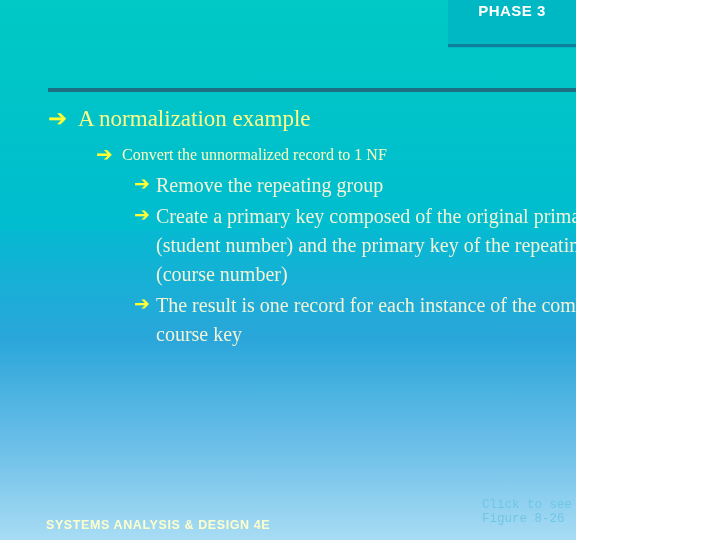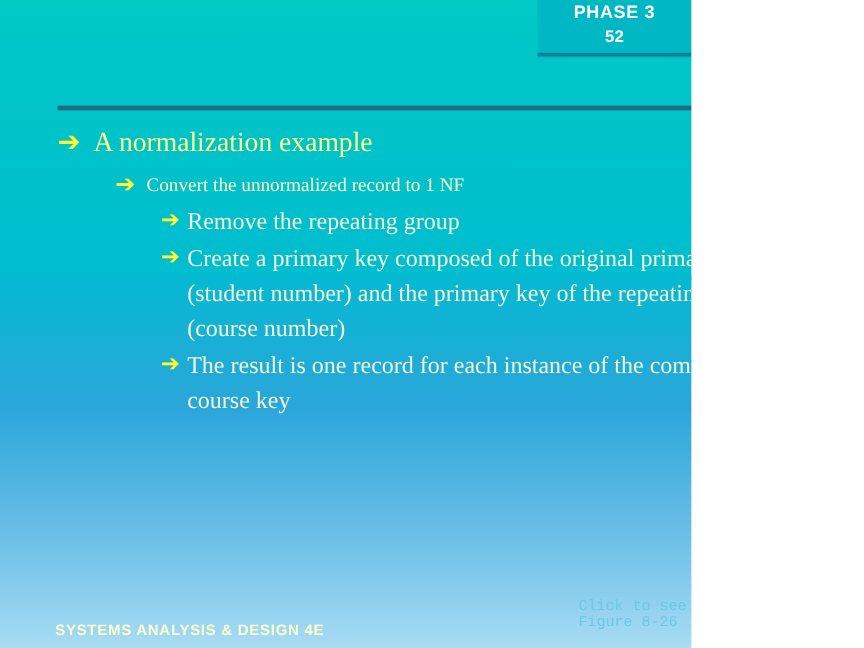--- a/index.html
+++ b/index.html
@@ -212,21 +212,20 @@
 </style>
 </head>
 <body>
 
 <div class="slide">
   <div class="top-band"></div>
   <div class="bottom-fade"></div>
 
   <div class="phase-banner">
     <div class="phase-line1">PHASE 3</div>
-    <div class="phase-line2">52</div>
   </div>
   <div class="phase-underline"></div>
 
   <div class="title-rule"></div>
 
   <div class="body">
 
     <div class="row lvl1">
       <span class="arrow">➔</span>
       <span class="txt">A normalization example</span>

